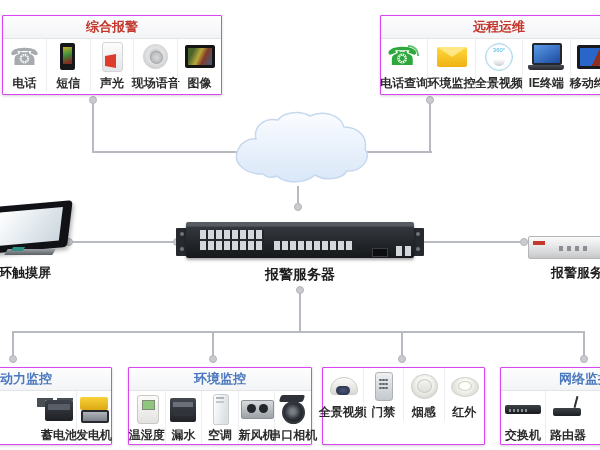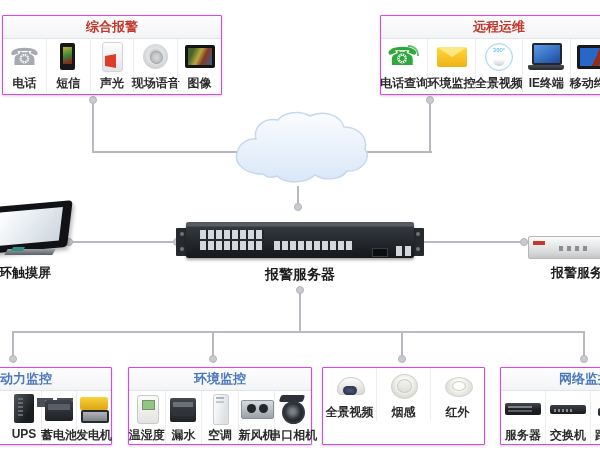--- a/index.html
+++ b/index.html
@@ -290,24 +290,20 @@
   </div>
   <div class="dev-label" id="host-label">报警服务器</div>
 
   <div id="alarm-server"></div>
   <div class="dev-label" style="left:551px;top:264px;">报警服务器</div>
 
   <div class="box" style="left:-60px;top:367px;width:170px;height:76px;">
     <div class="box-header blue">动力监控</div>
     <div class="box-items justend">
       <div class="cell fix34">
-        <div class="ic ic-ups"></div>
-        <span class="cell-label">UPS</span>
-      </div>
-      <div class="cell fix34">
         <div class="ic ic-battery"></div>
         <span class="cell-label">蓄电池</span>
       </div>
       <div class="cell fix34">
         <div class="ic ic-generator"></div>
         <span class="cell-label">发电机</span>
       </div>
     </div>
   </div>
 
@@ -335,40 +331,40 @@
         <span class="cell-label">串口相机</span>
       </div>
     </div>
   </div>
 
   <div class="box" style="left:322px;top:367px;width:161px;height:76px;">
     <div class="box-items">
       <div class="cell">
         <div class="ic ic-dome"></div>
         <span class="cell-label">全景视频</span>
+      </div>
+      <div class="cell">
+        <div class="ic ic-access"></div>
+        <span class="cell-label">门禁</span>
       </div>
       <div class="cell">
         <div class="ic ic-smoke"></div>
         <span class="cell-label">烟感</span>
       </div>
       <div class="cell">
         <div class="ic ic-infrared"></div>
         <span class="cell-label">红外</span>
       </div>
     </div>
   </div>
 
   <div class="box" style="left:500px;top:367px;width:168px;height:76px;">
     <div class="box-header blue">网络监控</div>
     <div class="box-items juststart">
       <div class="cell fix44">
-        <div class="ic ic-server"></div>
-        <span class="cell-label">服务器</span>
-      </div>
-      <div class="cell fix44">
         <div class="ic ic-netswitch"></div>
         <span class="cell-label">交换机</span>
       </div>
       <div class="cell fix44">
         <div class="ic ic-router"></div>
         <span class="cell-label">路由器</span>
       </div>
     </div>
   </div>
 

